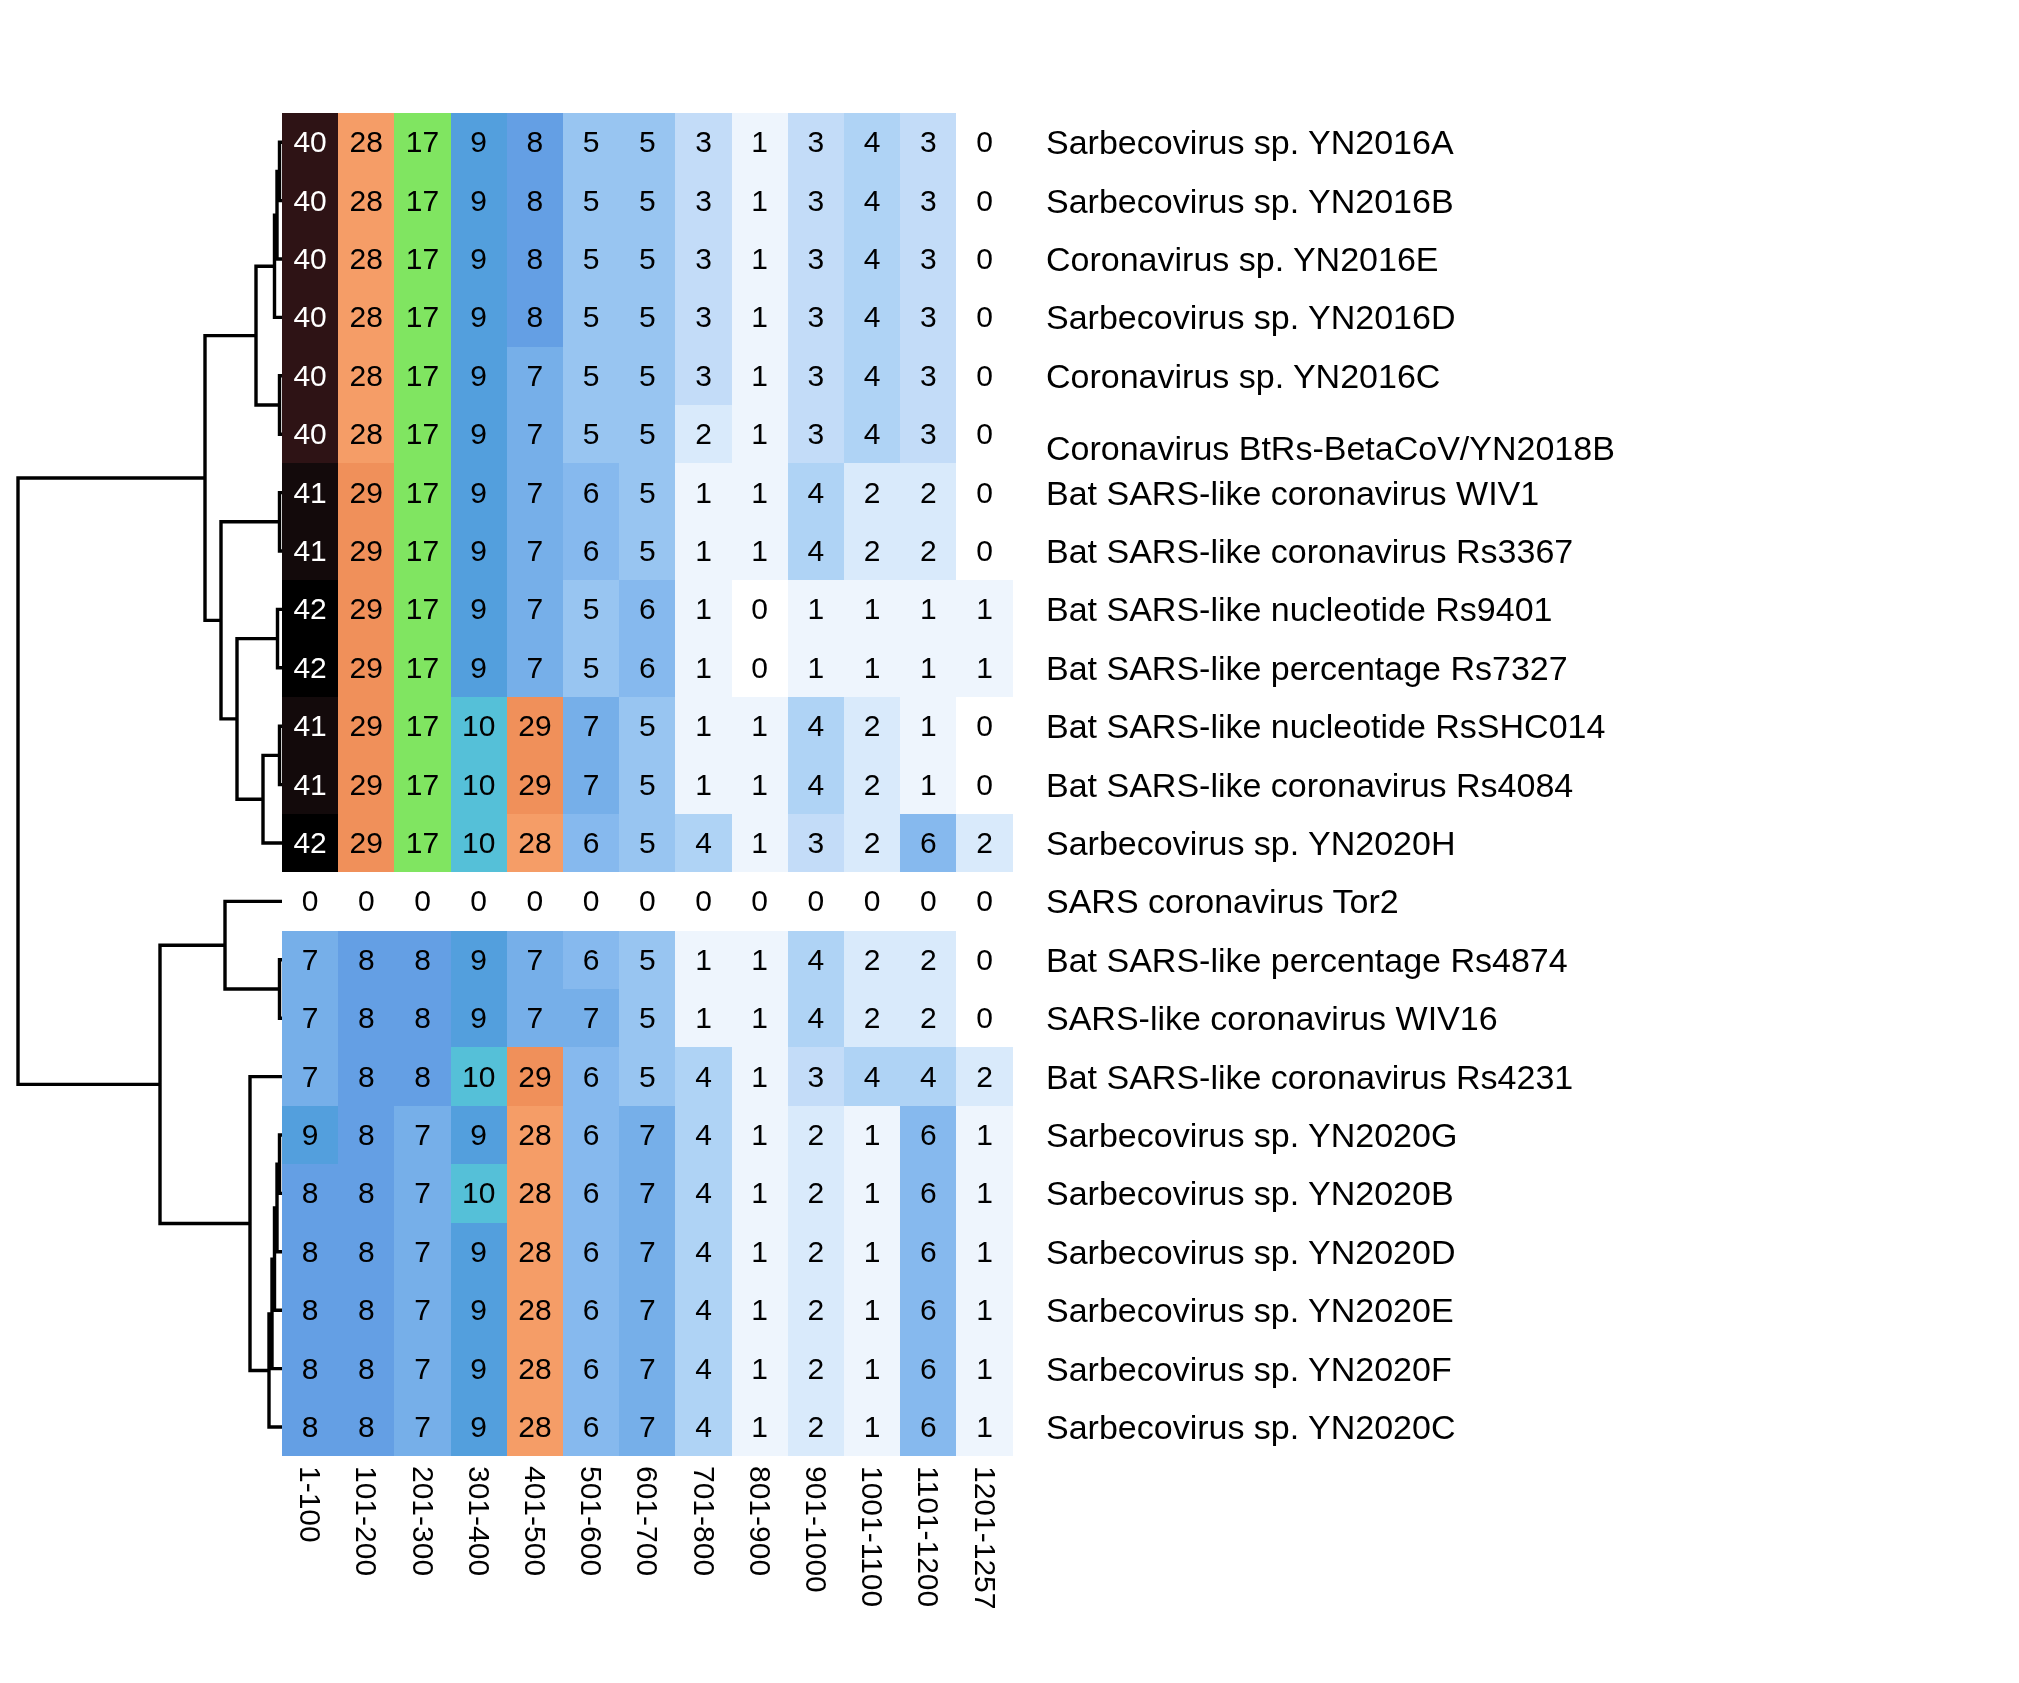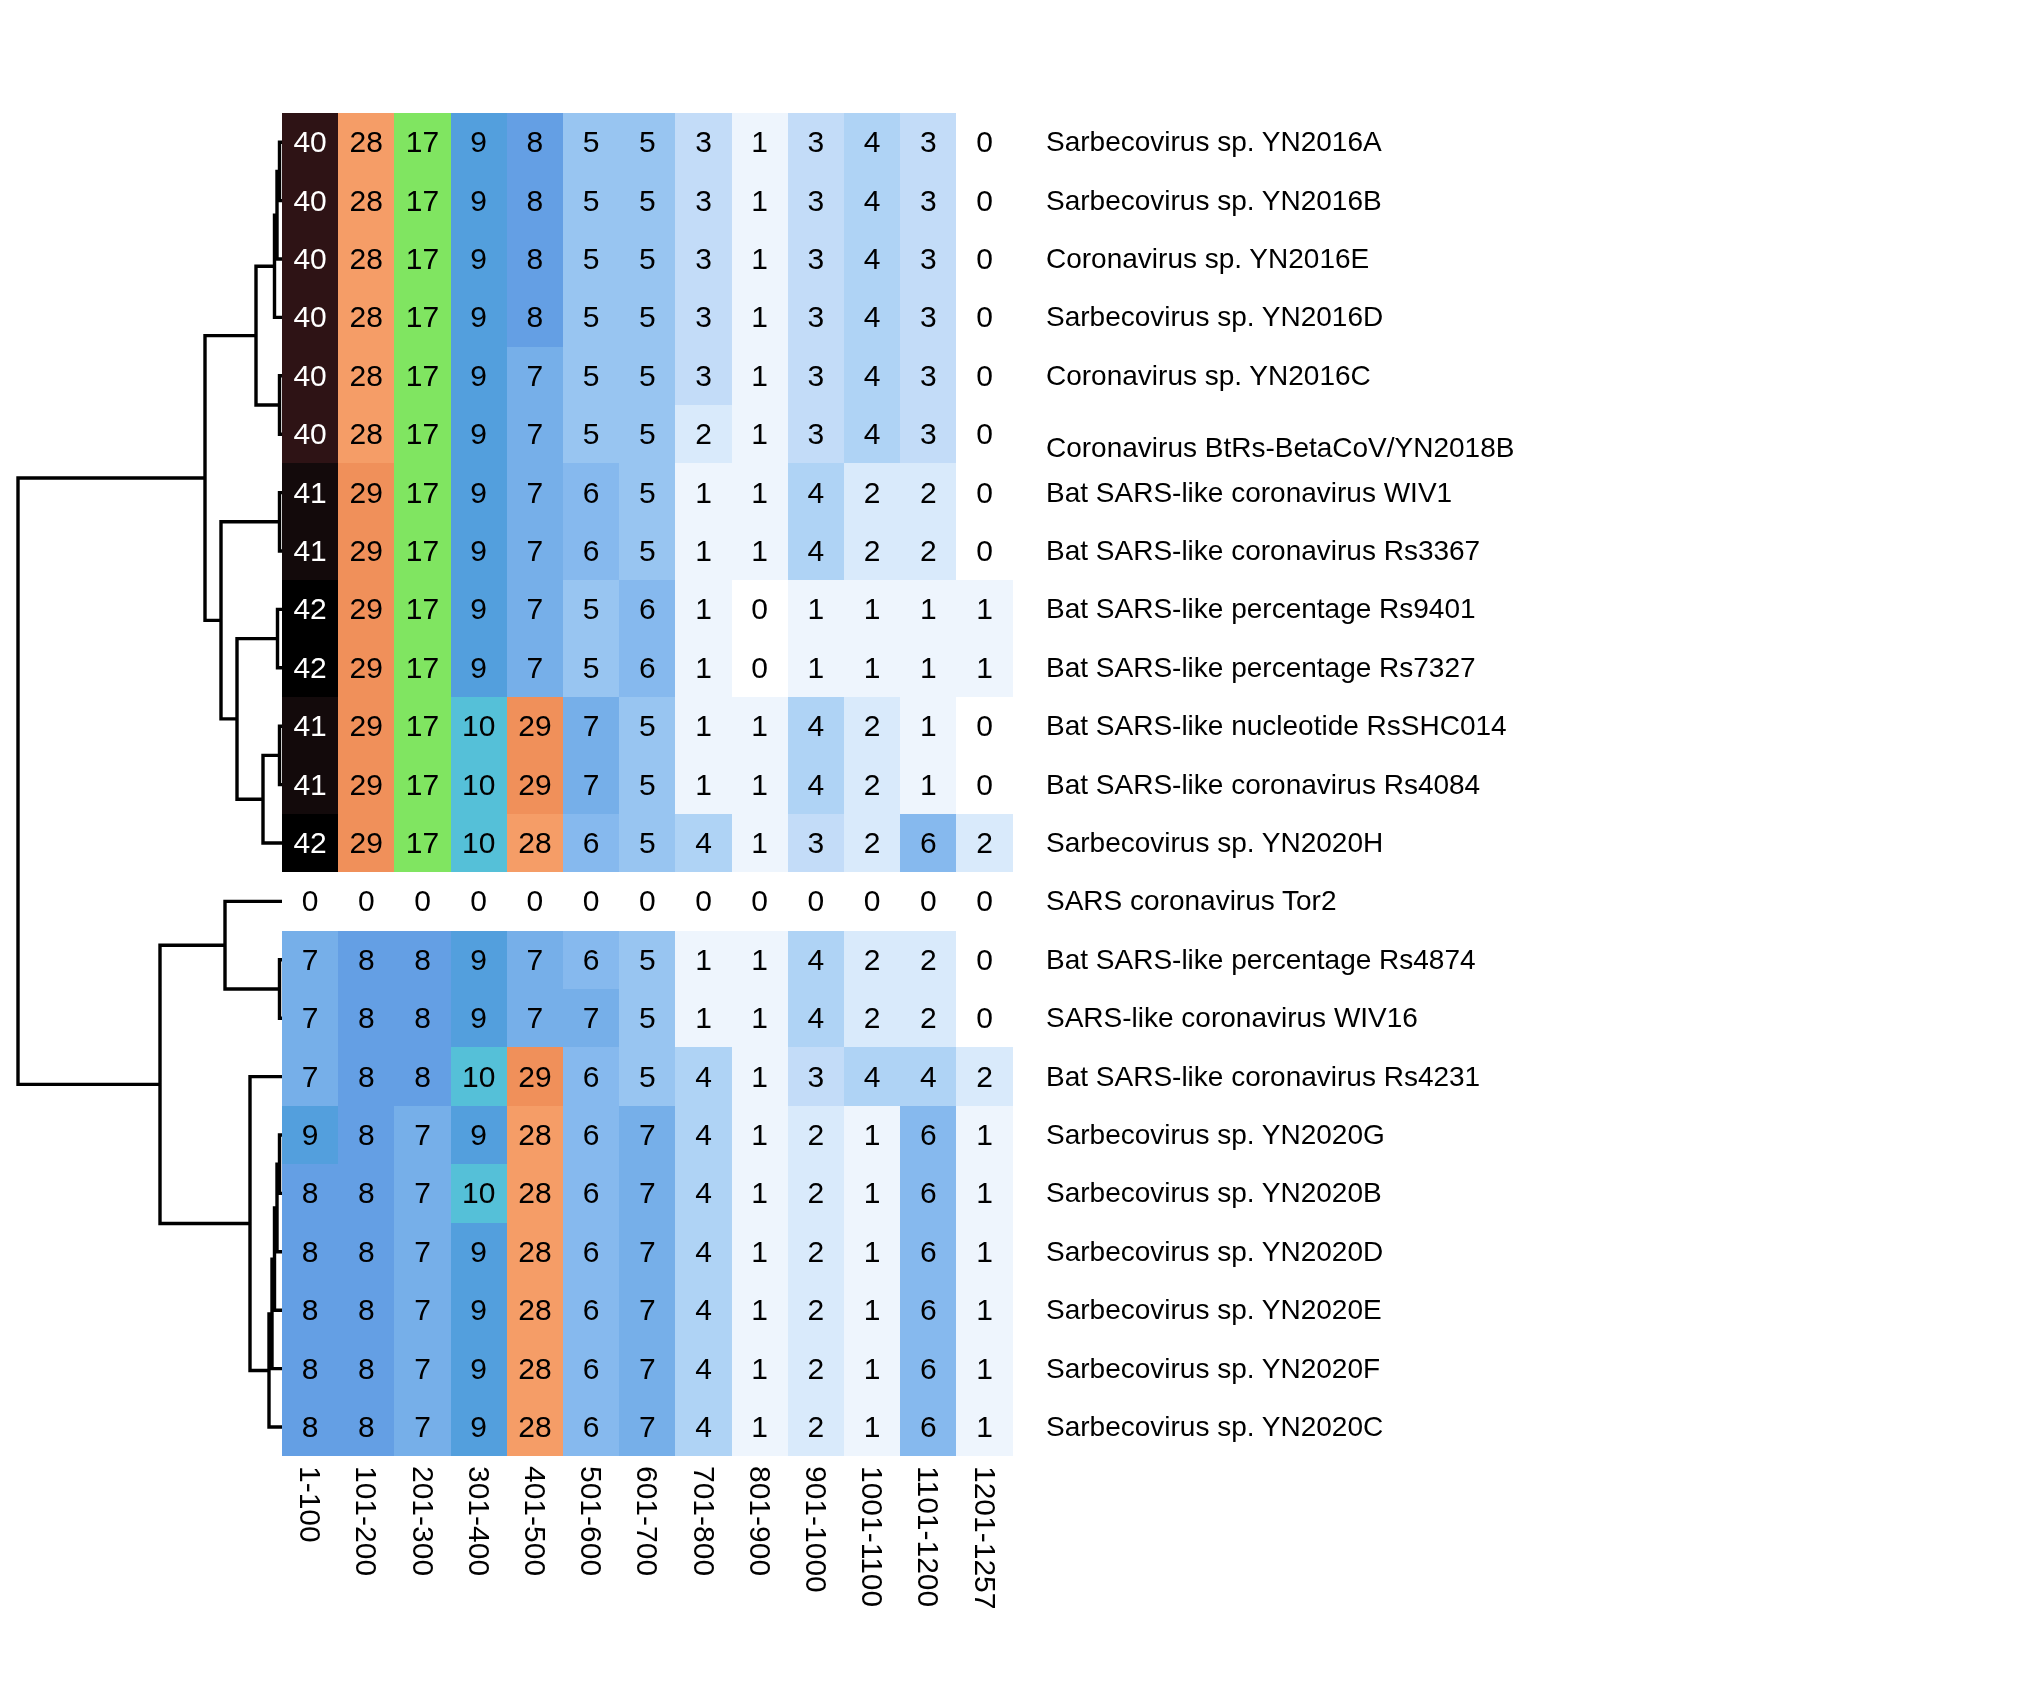--- a/index.html
+++ b/index.html
@@ -32,21 +32,21 @@
     align-items: center;
     justify-content: center;
     font-size: 30px;
     color: #000000;
   }
   .row-label {
     position: absolute;
     left: 1046px;
     height: 42px;
     line-height: 42px;
-    font-size: 28px;
+    font-size: 34px;
     color: #000000;
     white-space: nowrap;
   }
   .col-label {
     position: absolute;
     top: 1466px;
     font-size: 30px;
     line-height: 30px;
     color: #000000;
     white-space: nowrap;
@@ -364,21 +364,21 @@
     </div>
   <div id="row-labels">
       <div class="row-label" style="top: 121.2px;">Sarbecovirus sp. YN2016A</div>
       <div class="row-label" style="top: 179.6px;">Sarbecovirus sp. YN2016B</div>
       <div class="row-label" style="top: 238px;">Coronavirus sp. YN2016E</div>
       <div class="row-label" style="top: 296.4px;">Sarbecovirus sp. YN2016D</div>
       <div class="row-label" style="top: 354.8px;">Coronavirus sp. YN2016C</div>
       <div class="row-label" style="top: 427px;">Coronavirus BtRs-BetaCoV/YN2018B</div>
       <div class="row-label" style="top: 471.6px;">Bat SARS-like coronavirus WIV1</div>
       <div class="row-label" style="top: 530px;">Bat SARS-like coronavirus Rs3367</div>
-      <div class="row-label" style="top: 588.4px;">Bat SARS-like percentage Rs9401</div>
+      <div class="row-label" style="top: 588.4px;">Bat SARS-like nucleotide Rs9401</div>
       <div class="row-label" style="top: 646.8px;">Bat SARS-like percentage Rs7327</div>
       <div class="row-label" style="top: 705.2px;">Bat SARS-like nucleotide RsSHC014</div>
       <div class="row-label" style="top: 763.6px;">Bat SARS-like coronavirus Rs4084</div>
       <div class="row-label" style="top: 822px;">Sarbecovirus sp. YN2020H</div>
       <div class="row-label" style="top: 880.4px;">SARS coronavirus Tor2</div>
       <div class="row-label" style="top: 938.8px;">Bat SARS-like percentage Rs4874</div>
       <div class="row-label" style="top: 997.2px;">SARS-like coronavirus WIV16</div>
       <div class="row-label" style="top: 1055.6px;">Bat SARS-like coronavirus Rs4231</div>
       <div class="row-label" style="top: 1114px;">Sarbecovirus sp. YN2020G</div>
       <div class="row-label" style="top: 1172.4px;">Sarbecovirus sp. YN2020B</div>

